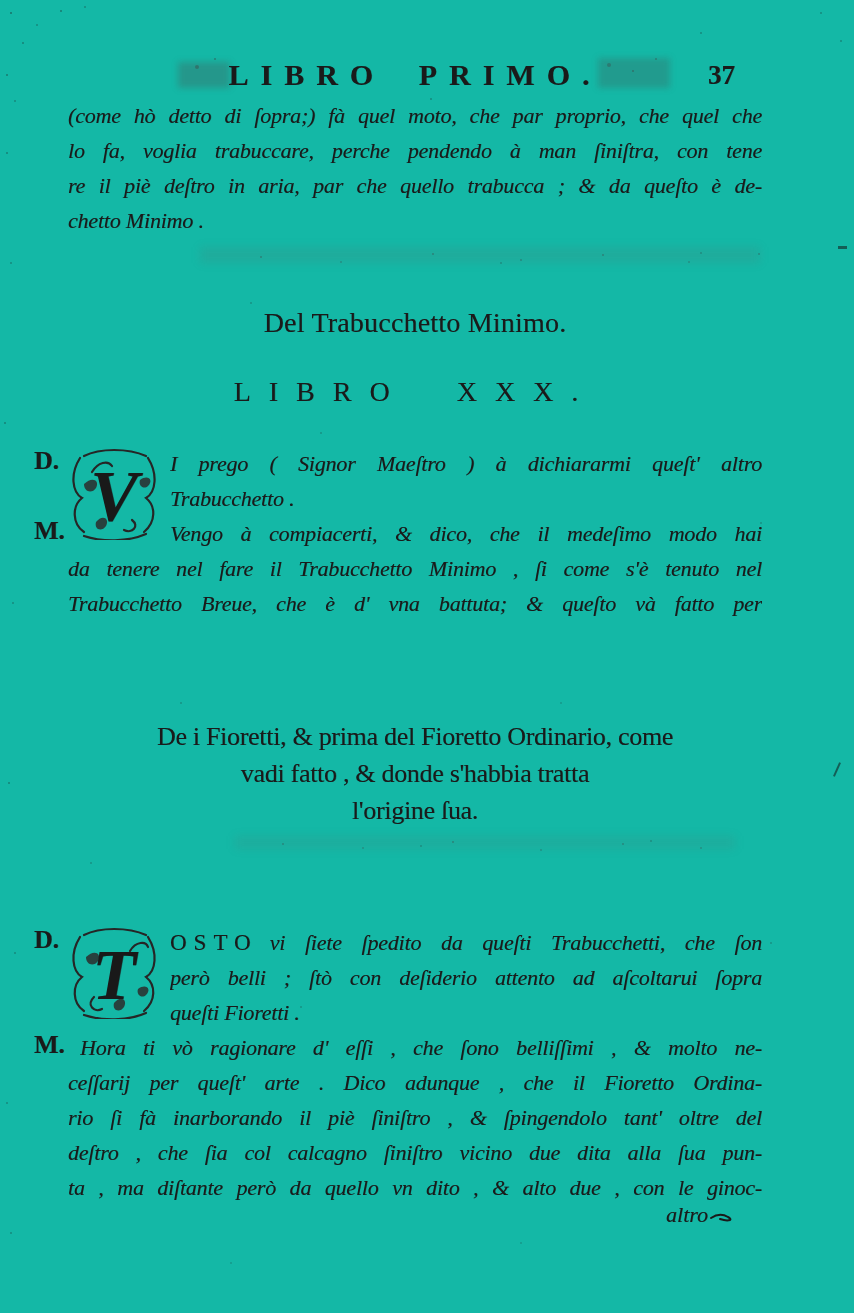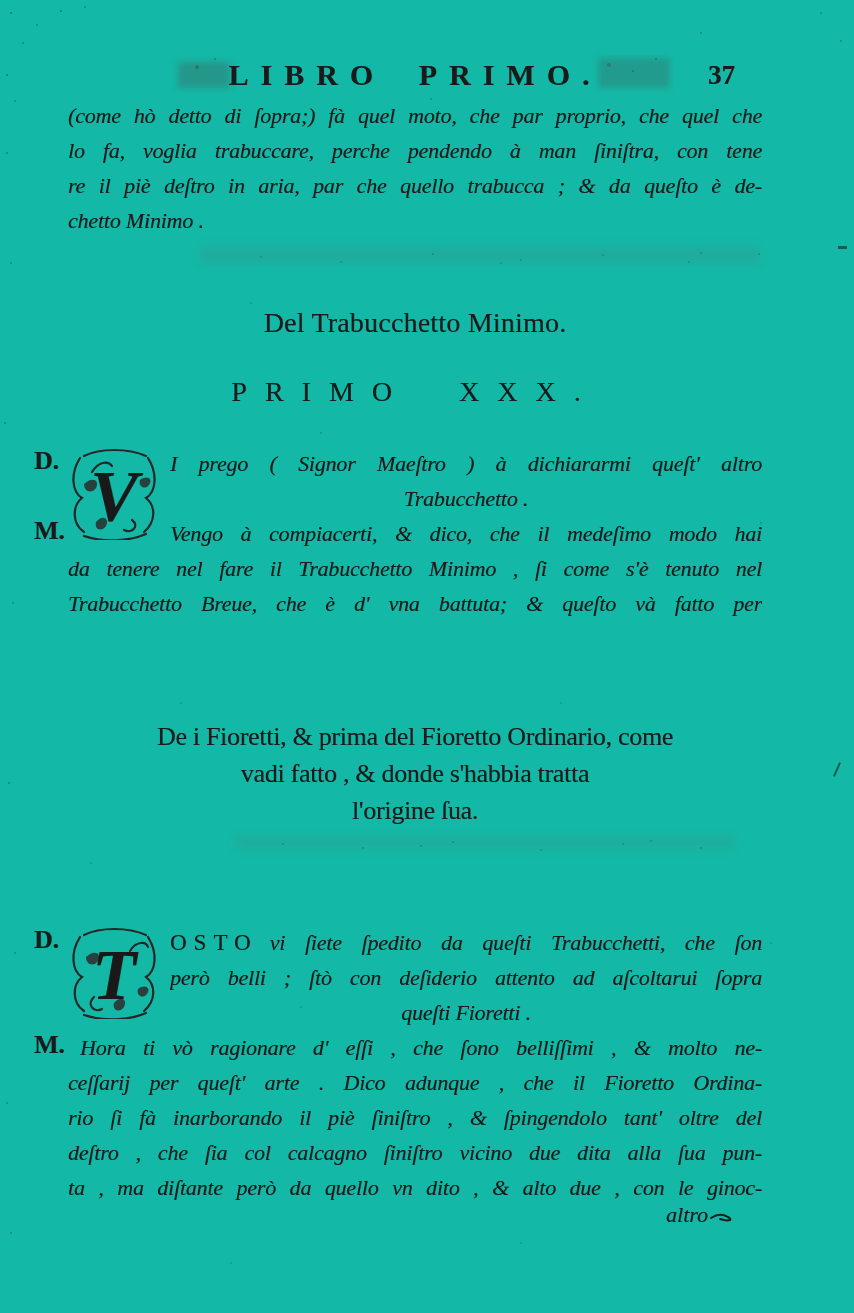--- a/index.html
+++ b/index.html
@@ -58,21 +58,21 @@
   .col{position:absolute;left:68px;width:694px;}
   .running-head{
     position:absolute;left:68px;width:694px;top:58px;
     text-align:center;font-size:30px;font-weight:bold;
     letter-spacing:12px;word-spacing:14px;white-space:nowrap;
   }
   .page-number{position:absolute;left:708px;top:60px;font-size:27px;font-weight:bold;}
   .italic-block{font-style:italic;font-size:22px;line-height:35px;letter-spacing:-0.2px;}
   .line{height:35px;overflow:hidden;}
   .j{text-align:justify;text-align-last:justify;}
-  .ind{margin-left:102px;text-align:center;}
+  .ind{margin-left:102px;}
   .ind-sm{margin-left:12px;}
   .heading-center{position:absolute;left:68px;width:694px;text-align:center;white-space:nowrap;}
   .chapter-heading{font-size:28px;letter-spacing:0.2px;}
   .chapter-heading-multi{font-size:26px;line-height:37px;letter-spacing:-0.3px;}
   .chapter-heading-multi div{white-space:nowrap;}
   .regola{font-size:28px;letter-spacing:18px;word-spacing:24px;}
   .dialogue{position:absolute;left:68px;width:694px;font-style:italic;font-size:22px;line-height:35px;letter-spacing:-0.2px;}
   .speaker{position:absolute;left:-34px;font-style:normal;font-size:26px;font-weight:bold;line-height:30px;}
   .initial-box{position:absolute;left:0;top:2px;width:92px;height:92px;}
   .initial-box svg{display:block;}
@@ -102,21 +102,21 @@
 
   <div class="col italic-block" style="top:98px">
     <div class="line j">(come hò detto di ſopra;) fà quel moto, che par proprio, che quel che</div>
     <div class="line j">lo fa, voglia trabuccare, perche pendendo à man ſiniſtra, con tene</div>
     <div class="line j">re il piè deſtro in aria, par che quello trabucca ; &amp; da queſto è de-</div>
     <div class="line">chetto Minimo .</div>
   </div>
 
   <div class="heading-center chapter-heading" style="top:307px">Del Trabucchetto Minimo.</div>
 
-  <div class="heading-center regola" style="top:376px">PRIMO XXX.</div>
+  <div class="heading-center regola" style="top:376px">LIBRO XXX.</div>
 
   <div class="dialogue" style="top:446px">
     <span class="speaker" style="top:0">D.</span>
     <span class="speaker" style="top:70px">M.</span>
 
     <div class="initial-box">
       <svg width="92" height="92" viewBox="0 0 92 92">
         <path class="fl" d="M12,10 C2,26 4,44 14,50 C4,58 4,76 16,84"></path>
         <path class="fl" d="M80,10 C90,26 88,44 78,50 C88,58 88,74 76,84"></path>
         <path class="fl" d="M16,8 C32,0 60,0 78,8"></path>

